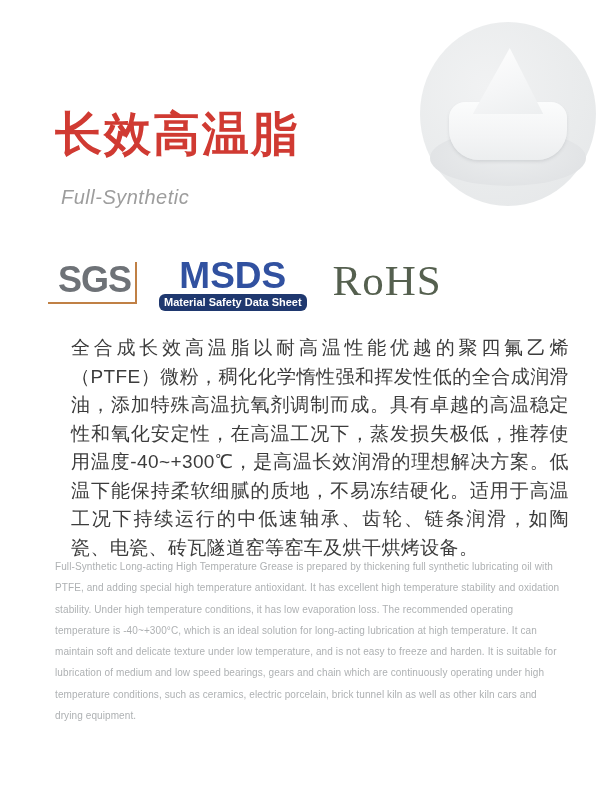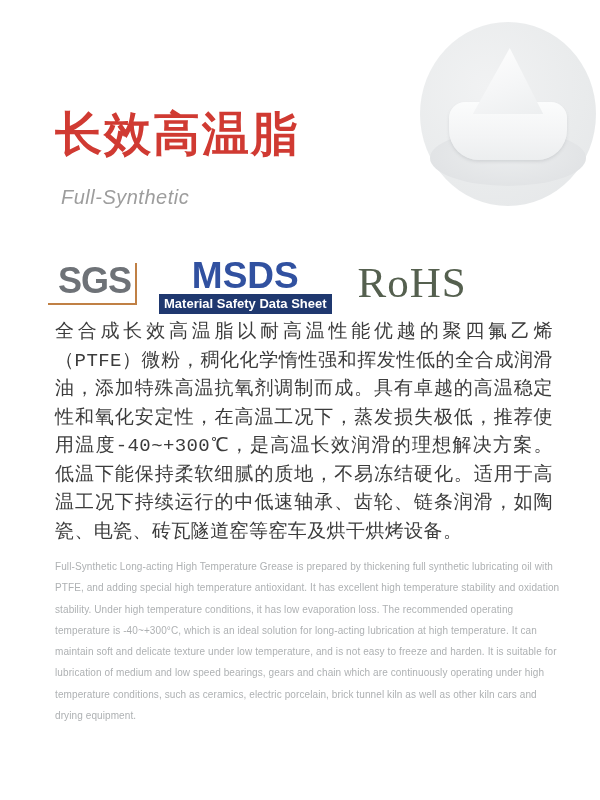--- a/index.html
+++ b/index.html
@@ -91,43 +91,42 @@
   }
   .msds-logo { margin-left: 20px; text-align: center; }
   .msds-text {
     font-size: 37px; font-weight: bold; line-height: 0.95;
     color: var(--msds-blue, #3151a0);
   }
   .msds-banner {
     margin-top: 1px;
     background: var(--msds-navy, #1f386f);
     color: #ffffff;
-    font-size: 13px; font-weight: bold;
+    font-size: 11px; font-weight: bold;
     padding: 2px 5px 3px 5px;
-    border-radius: 0;
+    border-radius: 6px;
     white-space: nowrap;
   }
   .rohs-logo {
     margin-left: 26px;
     font-family: "Liberation Serif", serif;
     font-size: 43px; line-height: 1;
     color: var(--rohs-green, #55604f);
     letter-spacing: 1px;
     padding-bottom: 8px;
   }
 
   
   .desc-cn {
     position: absolute; left: 55px; top: 318px;
-    width: 498px; margin: 0;
+    width: 498px; margin: 16px;
     font-size: 19px; line-height: 28.5px;
     color: var(--body-cn, #3c3c3c);
     text-align: justify;
     letter-spacing: 0.4px;
-    font-family: Liberation Mono, monospace;
   }
   .desc-en {
     position: absolute; left: 55px; top: 556px;
     width: 505px; margin: 0;
     font-size: 10px; line-height: 21.3px;
     color: var(--body-en, #aeb1b3);
     letter-spacing: 0.1px;
   }
 </style>
 </head>

